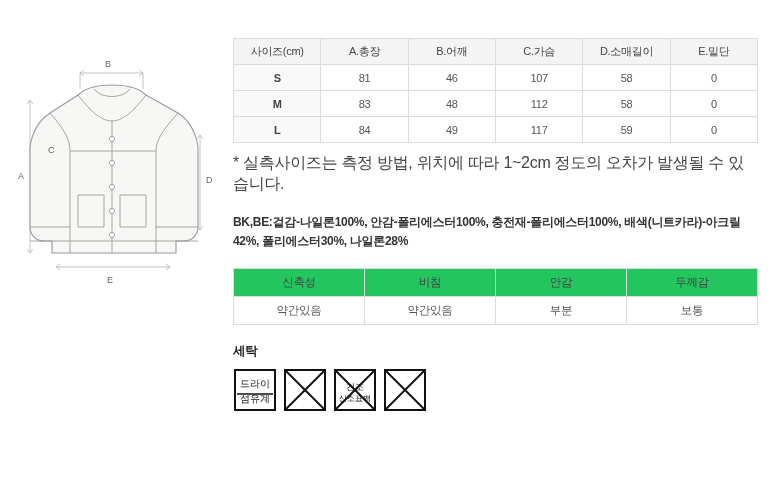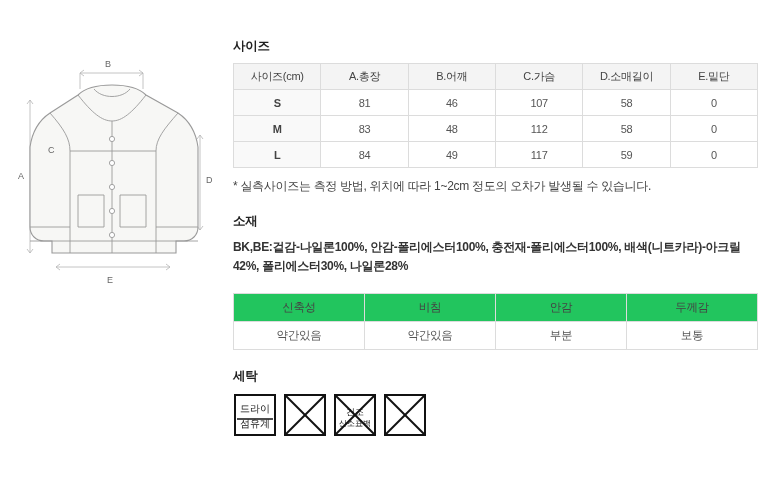--- a/index.html
+++ b/index.html
@@ -65,21 +65,21 @@
   table.grid thead td, table.grid thead th {
     background: #f4f4f4;
     color: #444444;
   }
   table.grid tbody td.rowhead {
     background: #f9f9f9;
     color: #444444;
     font-weight: bold;
   }
   .note {
-    font-size: 12px;
+    font-size: 16px;
     color: #444444;
     margin: 10px 0 0 0;
     letter-spacing: -0.3px;
   }
   .material-text {
     font-size: 12px;
     color: #333333;
     line-height: 1.55;
     letter-spacing: -0.3px;
     margin: 0;
@@ -180,21 +180,20 @@
         <text x="10" y="124">A</text>
         <text x="40" y="98">C</text>
         <text x="198" y="128">D</text>
         <text x="102" y="228" text-anchor="middle">E</text>
       </g>
     </svg>
   </div>
 
   <div class="content">
 
-    <h3 class="section-title">사이즈</h3>
     <table class="grid">
       <thead>
         <tr>
           <td>사이즈(cm)</td>
           <td>A.총장</td>
           <td>B.어깨</td>
           <td>C.가슴</td>
           <td>D.소매길이</td>
           <td>E.밑단</td>
         </tr>
@@ -223,21 +222,20 @@
           <td>117</td>
           <td>59</td>
           <td>0</td>
         </tr>
       </tbody>
     </table>
     <p class="note">* 실측사이즈는 측정 방법, 위치에 따라 1~2cm 정도의 오차가 발생될 수 있습니다.</p>
 
     <div class="spacer-lg"></div>
 
-    <h3 class="section-title">소재</h3>
     <p class="material-text">BK,BE:겉감-나일론100%, 안감-폴리에스터100%, 충전재-폴리에스터100%, 배색(니트카라)-아크릴42%, 폴리에스터30%, 나일론28%</p>
 
     <div class="spacer-lg"></div>
 
     <table class="grid info">
       <thead>
         <tr>
           <td>신축성</td>
           <td>비침</td>
           <td>안감</td>

